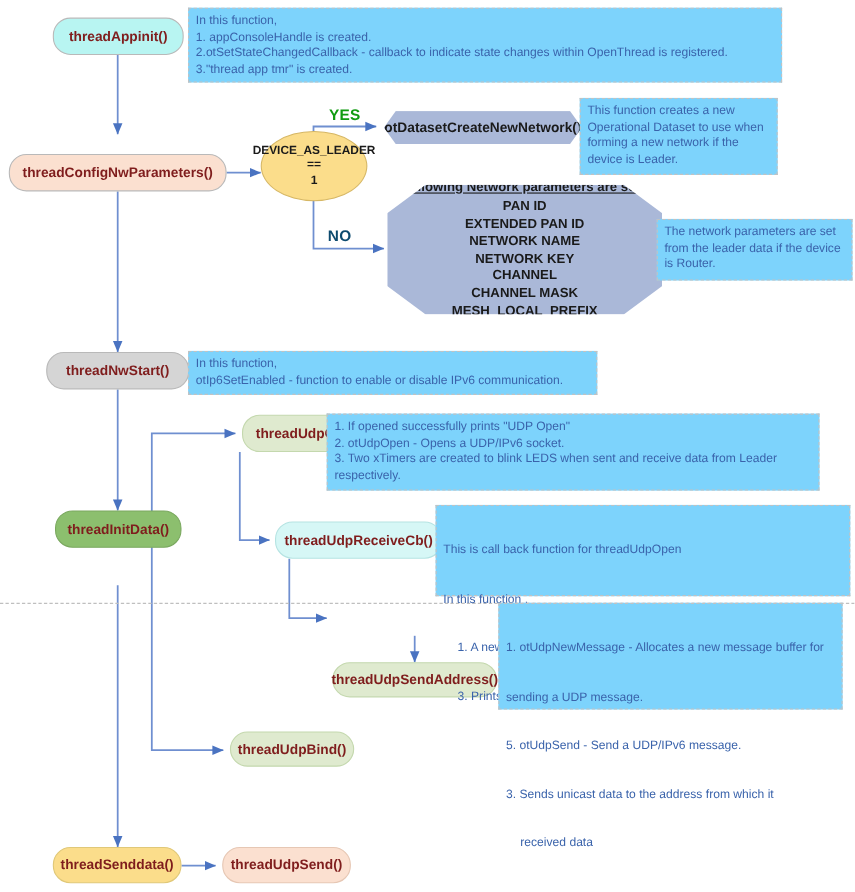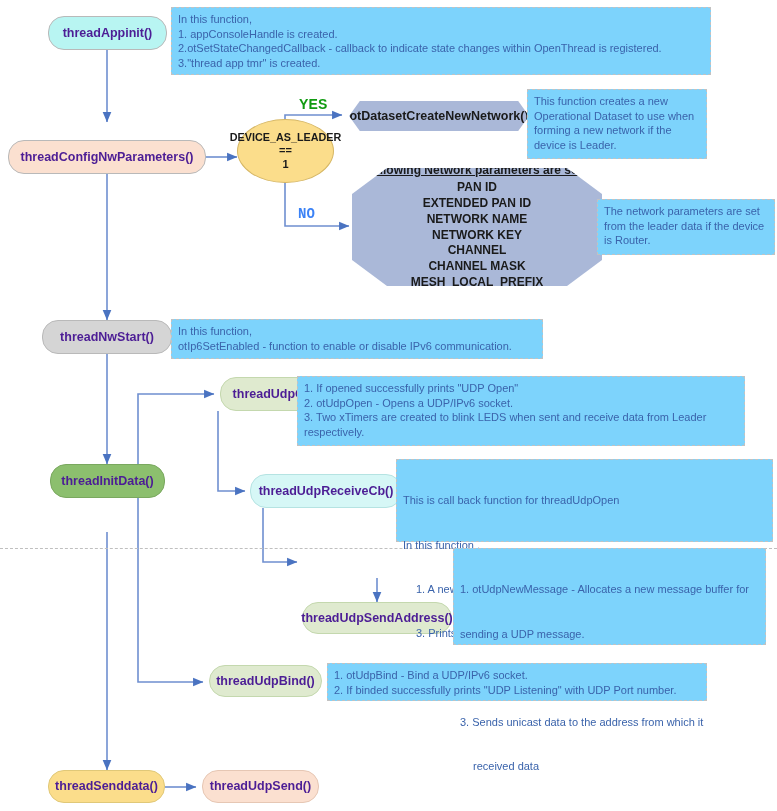--- a/index.html
+++ b/index.html
@@ -25,21 +25,21 @@
     pointer-events: none;
   }
   .node {
     position: absolute;
     box-sizing: border-box;
     display: flex;
     align-items: center;
     justify-content: center;
     text-align: center;
     font-weight: bold;
-    color: #4c1d95;
+    color: #7f1d1d;
     font-size: 12.5px;
     line-height: 1.15;
     border-radius: 999px;
     border: 1px solid #b9b9b9;
     white-space: nowrap;
   }
   .node.rounded { border-radius: 16px; }
   .ellipse {
     position: absolute;
     box-sizing: border-box;
@@ -102,21 +102,21 @@
     white-space: pre-wrap;
   }
   .note .ind { display: block; padding-left: 13px; text-indent: 0; }
   .label {
     position: absolute;
     font-weight: bold;
     font-size: 14px;
     letter-spacing: .2px;
   }
   .label.yes { color: #119b11; }
-  .label.no  { color: #3b82f6; font-family: Liberation Mono, monospace; }
+  .label.no  { color: #0c4a6e; }
   .pagebreak {
     position: absolute;
     left: 0;
     width: 777px;
     height: 0;
     border-top: 1px dashed #bfbfbf;
   }
 </style>
 </head>
 <body>
@@ -252,17 +252,15 @@
 
   <div class="note" style="left:453px; top:548px; width:313px; height:97px;">
     <span style="display:block;">1. otUdpNewMessage - Allocates a new message buffer for</span>
     <span style="display:block;">sending a UDP message.</span>
     <span style="display:block;">5. otUdpSend - Send a UDP/IPv6 message.</span>
     <span style="display:block;">3. Sends unicast data to the address from which it</span>
     <span class="ind">received data</span>
     
   </div>
 
-  <div class="note" style="left:327px; top:663px; width:380px; height:38px;">1. otUdpBind - Bind a UDP/IPv6 socket.
-2. If binded successfully prints "UDP Listening" with UDP Port number.</div>
 
 
 </div>
 
 </body></html>

